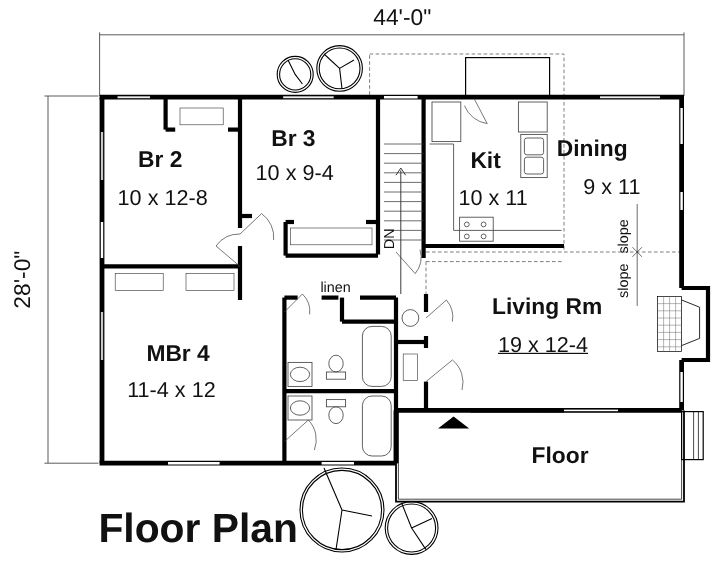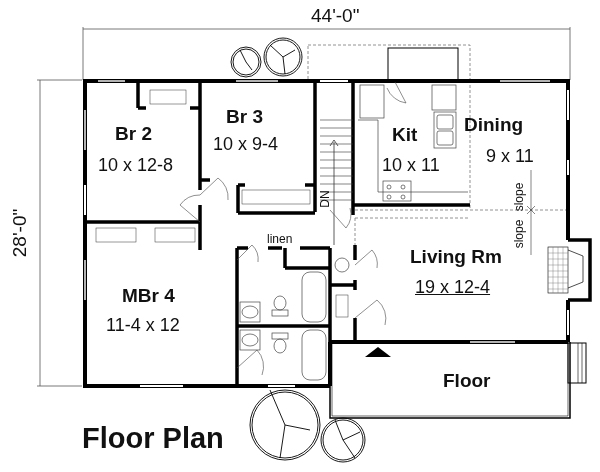--- a/index.html
+++ b/index.html
@@ -3,21 +3,21 @@
   <meta charset="utf-8">
   <style>
     html, body { margin: 0; padding: 0; background: #ffffff; }
     body { width: 600px; height: 472px; overflow: hidden; position: relative; font-family: "Liberation Sans", sans-serif; }
     #plan { position: absolute; left: 0; top: 0; width: 600px; height: 472px; }
     .lbl { position: absolute; color: #111; white-space: nowrap; font-family: "Liberation Sans", sans-serif; }
     .room-name { font-weight: bold; font-size: 19px; }
     .room-dim { font-size: 18px; }
     .dim-label { font-size: 19px; }
     .small { font-size: 12px; }
-    .title { font-weight: bold; font-size: 29px; }
+    .title { font-weight: bold; font-size: 34px; }
     .vert { transform: rotate(-90deg); transform-origin: center center; }
   </style>
 </head>
 <body>
 
 <svg id="plan" viewBox="0 0 600 472" xmlns="http://www.w3.org/2000/svg">
 
   <g stroke="#555" stroke-width="0.8" fill="none">
     <line x1="83" y1="29" x2="570" y2="29"></line>
     <line x1="83" y1="27" x2="83" y2="80"></line>

